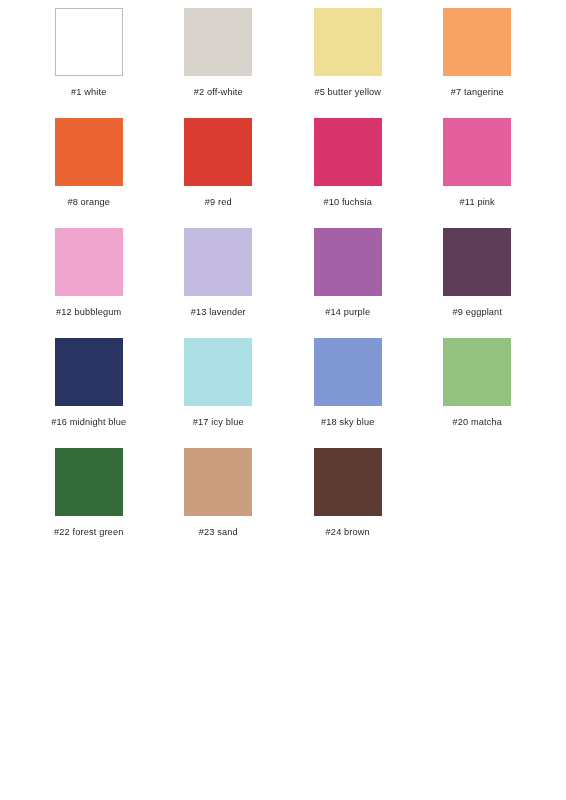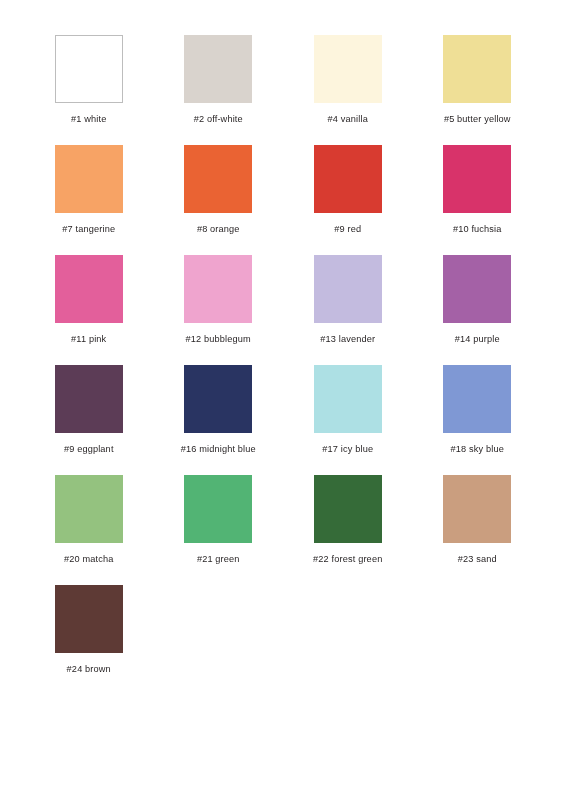--- a/index.html
+++ b/index.html
@@ -15,21 +15,21 @@
     color: #231f20;
     overflow: hidden;
     position: relative;
   }
   .sheet {
     position: relative;
     width: 566px;
     height: 715px;
     background: #ffffff;
     box-sizing: border-box;
-    padding: 35px 0 0 0;
+    padding: 8px 0 0 0;
   }
   .grid {
     display: grid;
     grid-template-columns: repeat(4, 1fr);
     grid-auto-rows: 110px;
     column-gap: 0px;
     row-gap: 0px;
     padding: 0 24px;
     box-sizing: border-box;
   }
@@ -95,24 +95,20 @@
   <div class="grid" id="swatch-grid">
       <div class="cell">
         <div class="swatch bordered" style="background-color: rgb(255, 255, 255);"></div>
         <div class="caption">#1 white</div>
       </div>
       <div class="cell">
         <div class="swatch" style="background-color: rgb(217, 211, 205);"></div>
         <div class="caption">#2 off-white</div>
       </div>
       <div class="cell">
-        <div class="swatch" style="background-color: rgb(253, 245, 221);"></div>
-        <div class="caption">#4 vanilla</div>
-      </div>
-      <div class="cell">
         <div class="swatch" style="background-color: rgb(239, 223, 150);"></div>
         <div class="caption">#5 butter yellow</div>
       </div>
       <div class="cell">
         <div class="swatch" style="background-color: rgb(247, 163, 101);"></div>
         <div class="caption">#7 tangerine</div>
       </div>
       <div class="cell">
         <div class="swatch" style="background-color: rgb(234, 99, 51);"></div>
         <div class="caption">#8 orange</div>
@@ -155,24 +151,20 @@
       </div>
       <div class="cell">
         <div class="swatch" style="background-color: rgb(127, 152, 212);"></div>
         <div class="caption">#18 sky blue</div>
       </div>
       <div class="cell">
         <div class="swatch" style="background-color: rgb(148, 194, 127);"></div>
         <div class="caption">#20 matcha</div>
       </div>
       <div class="cell">
-        <div class="swatch" style="background-color: rgb(82, 180, 116);"></div>
-        <div class="caption">#21 green</div>
-      </div>
-      <div class="cell">
         <div class="swatch" style="background-color: rgb(53, 107, 56);"></div>
         <div class="caption">#22 forest green</div>
       </div>
       <div class="cell">
         <div class="swatch" style="background-color: rgb(202, 158, 127);"></div>
         <div class="caption">#23 sand</div>
       </div>
       <div class="cell">
         <div class="swatch" style="background-color: rgb(94, 58, 53);"></div>
         <div class="caption">#24 brown</div>

